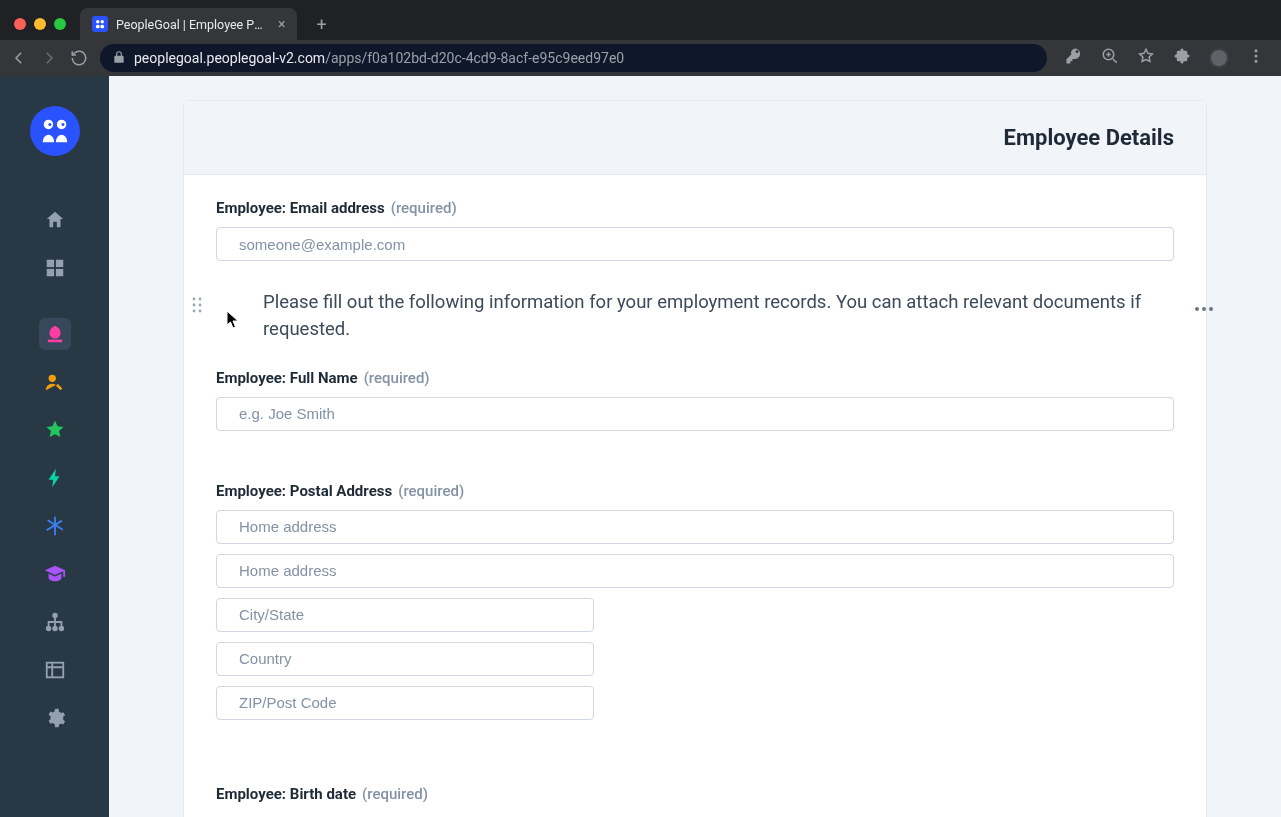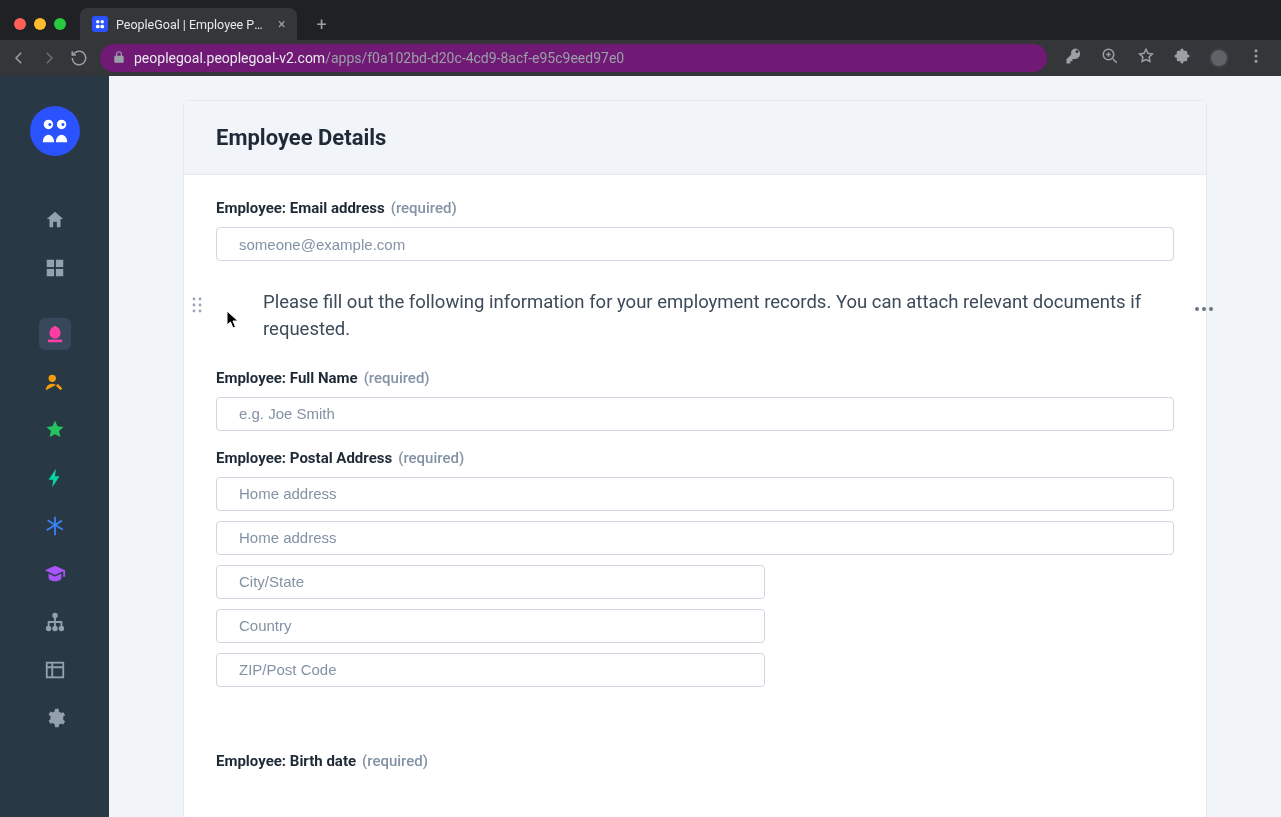--- a/index.html
+++ b/index.html
@@ -19,21 +19,21 @@
   .tab .favicon { width:16px; height:16px; background:#2b52ff; border-radius:3px; display:flex; align-items:center; justify-content:center; }
   .tab .favicon svg { width:12px; height:12px; }
   .tab .title { white-space:nowrap; overflow:hidden; text-overflow:ellipsis; max-width:150px; }
   .tab .x { font-size:14px; color:#9aa0a6; padding-left:4px; }
   .newtab { width:28px; height:28px; display:flex; align-items:center; justify-content:center; color:#9aa0a6; font-size:18px; margin-left:10px; margin-bottom:2px; cursor:pointer; }
 
   .addr-bar { height:36px; background:#35363a; display:flex; align-items:center; padding:0 10px; gap:12px; }
   .nav-ico { width:18px; height:18px; display:flex; align-items:center; justify-content:center; color:#9aa0a6; }
   .nav-ico svg { width:18px; height:18px; stroke:#9aa0a6; }
   .nav-ico.dim { opacity:.5; }
-  .url-box { flex:1; height:28px; background:#701a75; border-radius:14px; display:flex; align-items:center; padding:12px 12px; gap:8px; color:#9aa0a6; font-size:14px; }
+  .url-box { flex:1; height:28px; background:#0f172a; border-radius:14px; display:flex; align-items:center; padding:12px 12px; gap:8px; color:#9aa0a6; font-size:14px; }
   .url-box .lock { color:#9aa0a6; }
   .url-box .host { color:#e8eaed; }
   .right-icons { display:flex; align-items:center; gap:18px; padding:0 6px; color:#9aa0a6; }
   .right-icons .avatar-ico { width:20px; height:20px; border-radius:50%; background:#5f6368; border:2px solid #3c4043;}
   .right-icons svg { width:18px; height:18px; }
 
   
   .viewport { position:relative; height:741px; display:flex; background:#f1f4f9; }
 
   
@@ -41,30 +41,30 @@
   .logo { width:50px; height:50px; border-radius:50%; background:#2b52ff; display:flex; align-items:center; justify-content:center; margin-bottom:40px; }
   .logo svg{ width:30px; height:30px; }
   .side-item { width:32px; height:32px; margin:8px 0; display:flex; align-items:center; justify-content:center; border-radius:6px; color:#93a1af; cursor:pointer; }
   .side-item svg { width:22px; height:22px; }
   .side-item.active { background:#36485a; }
   .side-gap { height:18px; }
 
   
   .content { flex:1; overflow:auto; padding:24px 74px 0 74px; }
   .card { width:100%; border:1px solid #e4e9ef; border-radius:6px; background:#fff; }
-  .card-header { background:#f1f4f9; padding:24px 32px; border-bottom:1px solid #e4e9ef; border-radius:6px 6px 0 0; }
+  .card-header { background:#f1f4f9; padding:24px 32px; border-bottom:1px solid #e4e9ef; border-radius:6px 6px 0 0;text-align:right; }
   .card-header h2 { font-size:22px; font-weight:700; color:#1f2a37; }
   .card-body { padding:8px 32px 40px 32px;border-radius:8px; }
 
   .field { margin-top:16px; }
   .field-label { font-size:15px; font-weight:700; color:#1f2a37; display:flex; gap:6px; margin-bottom:10px; }
   .req { color:#8392a5; font-weight:500; }
   .text-input { width:100%; height:34px; border:1px solid #cfd7e2; border-radius:4px; padding:0 22px; font-size:15px; color:#1f2a37; }
   .text-input::placeholder { color:#8392a5; }
-  .text-input.half { width:549px; display:block; }
+  .text-input.half { width:378px; display:block; }
   .stack > .text-input { margin-bottom:10px; }
 
   .info-row { position:relative; display:flex; align-items:flex-start; margin:28px -24px 26px -24px; padding:0 24px; }
   .drag-handle { position:absolute; left:0; top:8px; color:#9aa6b2; cursor:grab; }
   .info-text { font-size:18.5px; line-height:1.45; color:#3c4a59; flex:1;margin-left:47px; }
   .more-dots { position:absolute; right:-16px; top:8px; color:#6b7684; cursor:pointer; }
 
   .cursor-img { position:absolute; left:226px; top:234px; pointer-events:none; }
 
 </style>
@@ -263,21 +263,21 @@
         </div>
 
         <div class="field">
           <div class="field-label">
             <span>Employee: Full Name</span>
             <span class="req">(required)</span>
           </div>
           <input class="text-input" type="text" placeholder="e.g. Joe Smith" style="">
         </div>
 
-        <div class="field" style="margin-top:18px;">
+        <div class="field" style="margin-top:51px;">
           <div class="field-label">
             <span>Employee: Postal Address</span>
             <span class="req">(required)</span>
           </div>
           <div class="stack">
             <input class="text-input" type="text" placeholder="Home address" style="">
             <input class="text-input" type="text" placeholder="Home address" style="">
             <input class="text-input half" type="text" placeholder="City/State" style="">
             <input class="text-input half" type="text" placeholder="Country" style="">
             <input class="text-input half" type="text" placeholder="ZIP/Post Code" style="">

